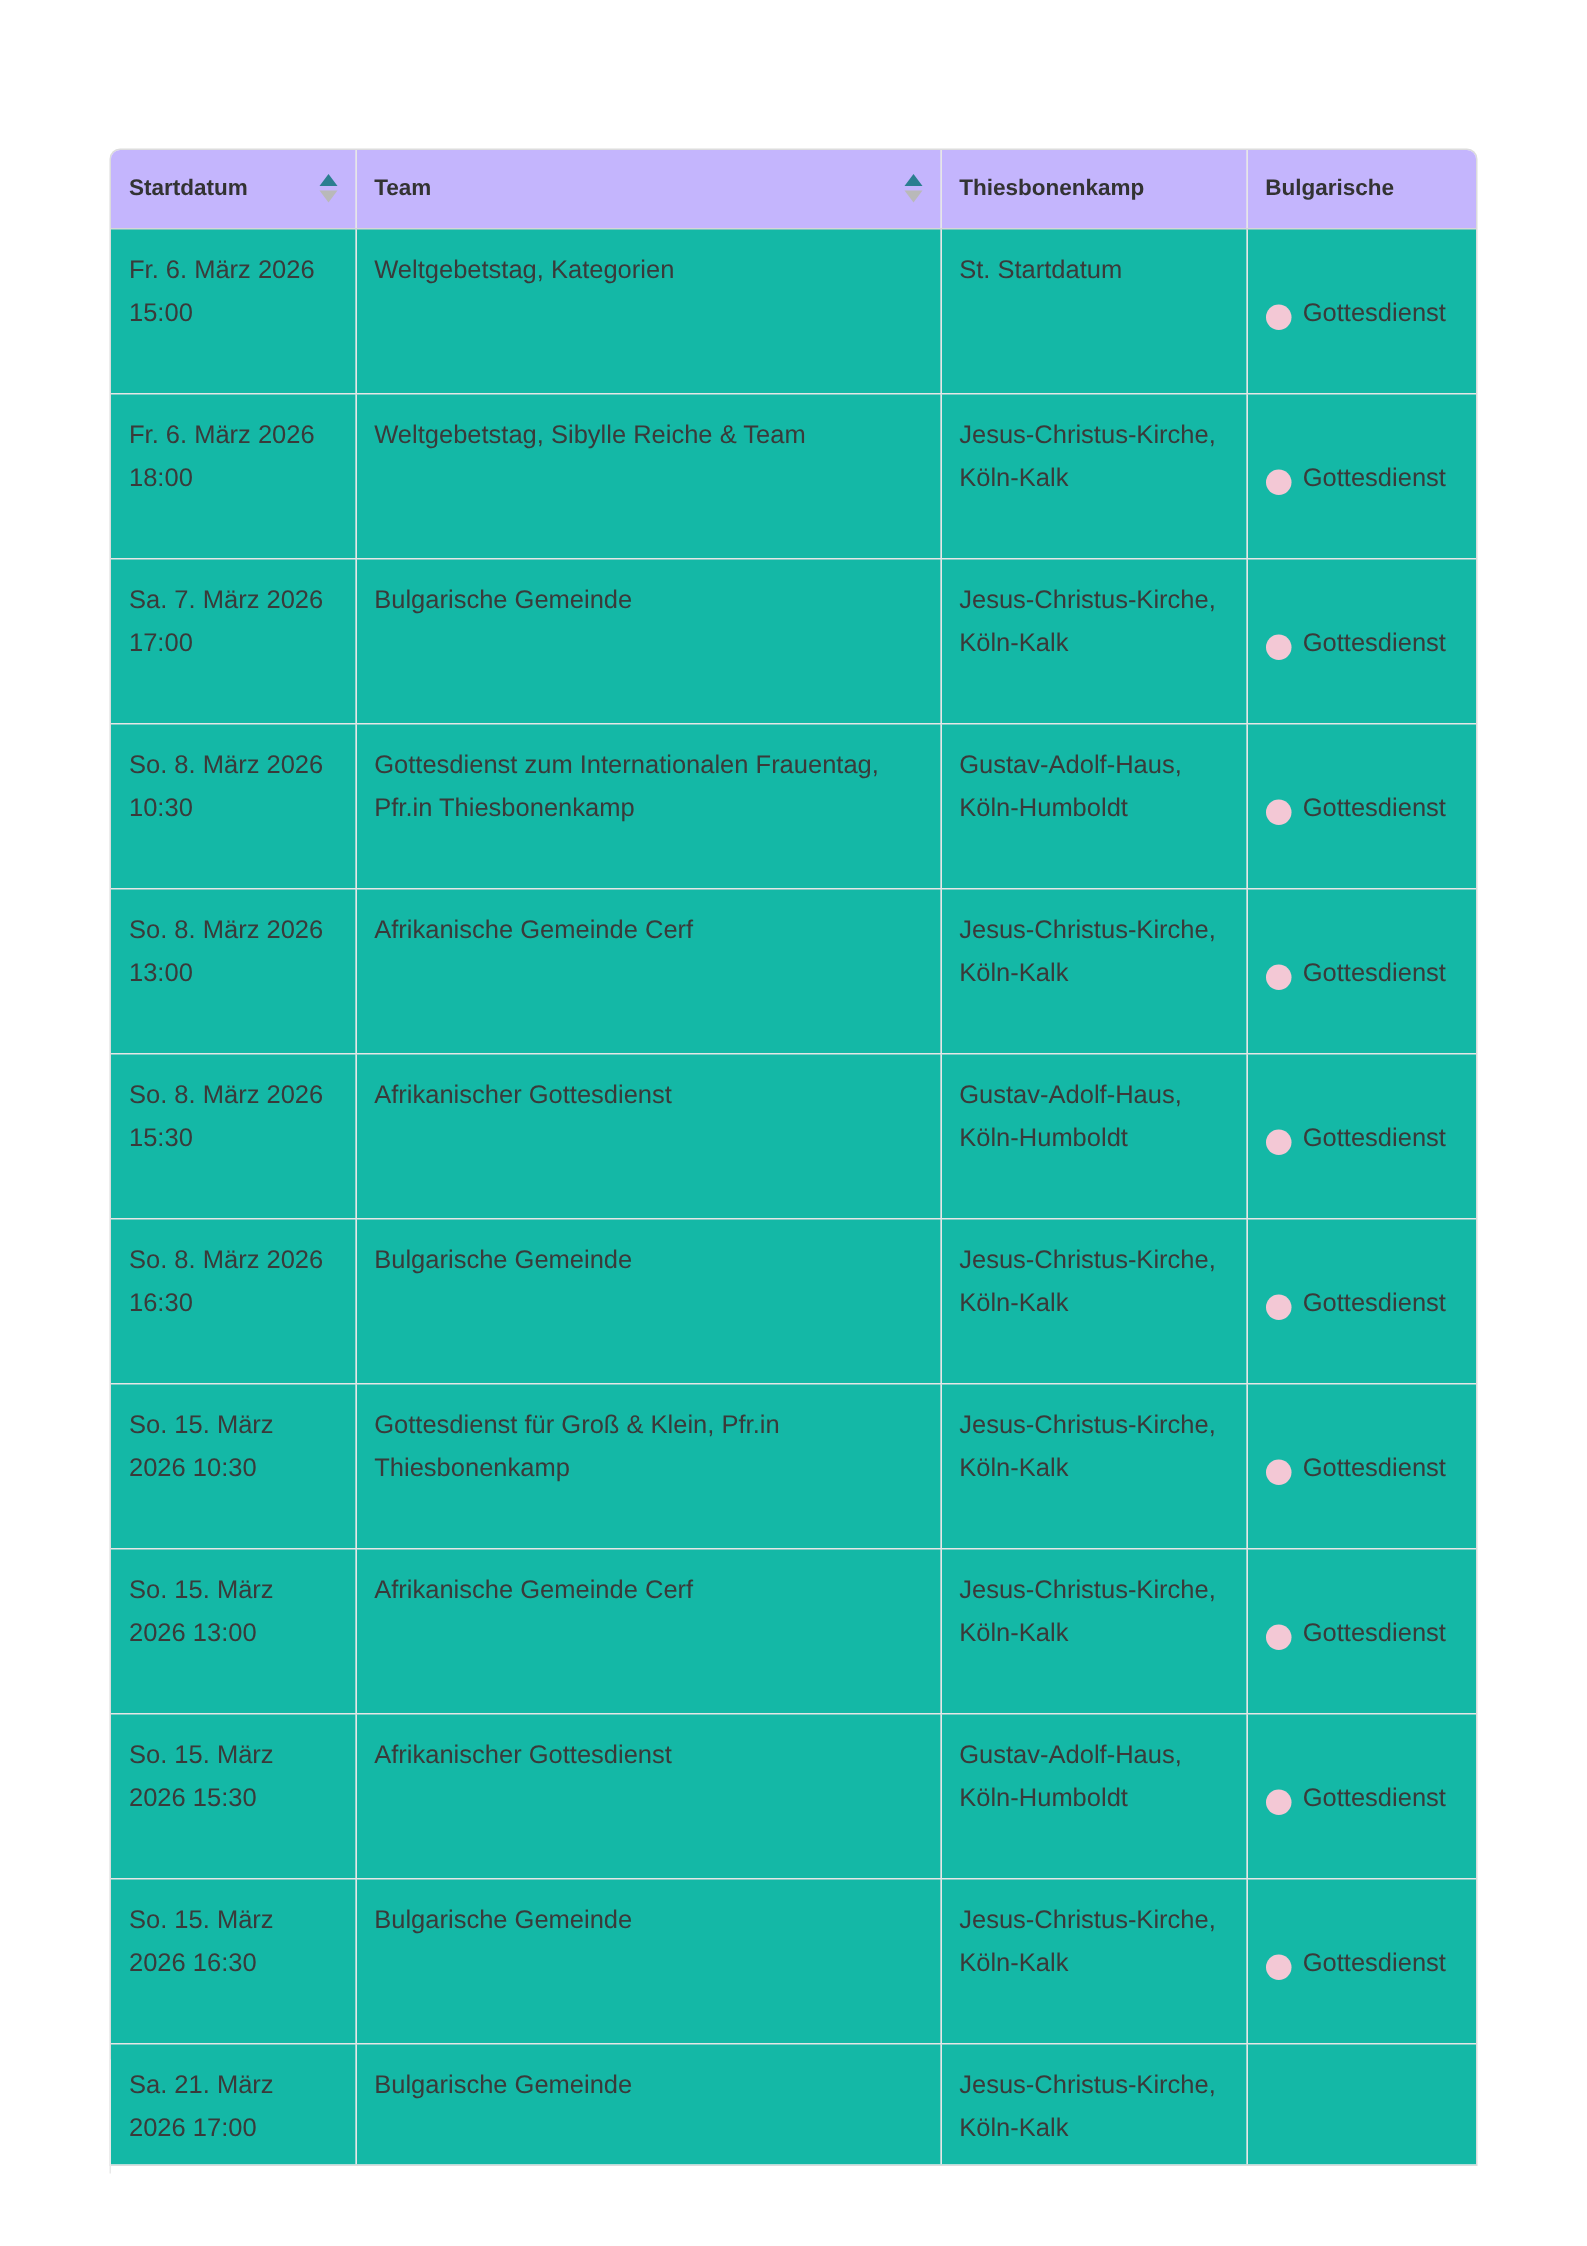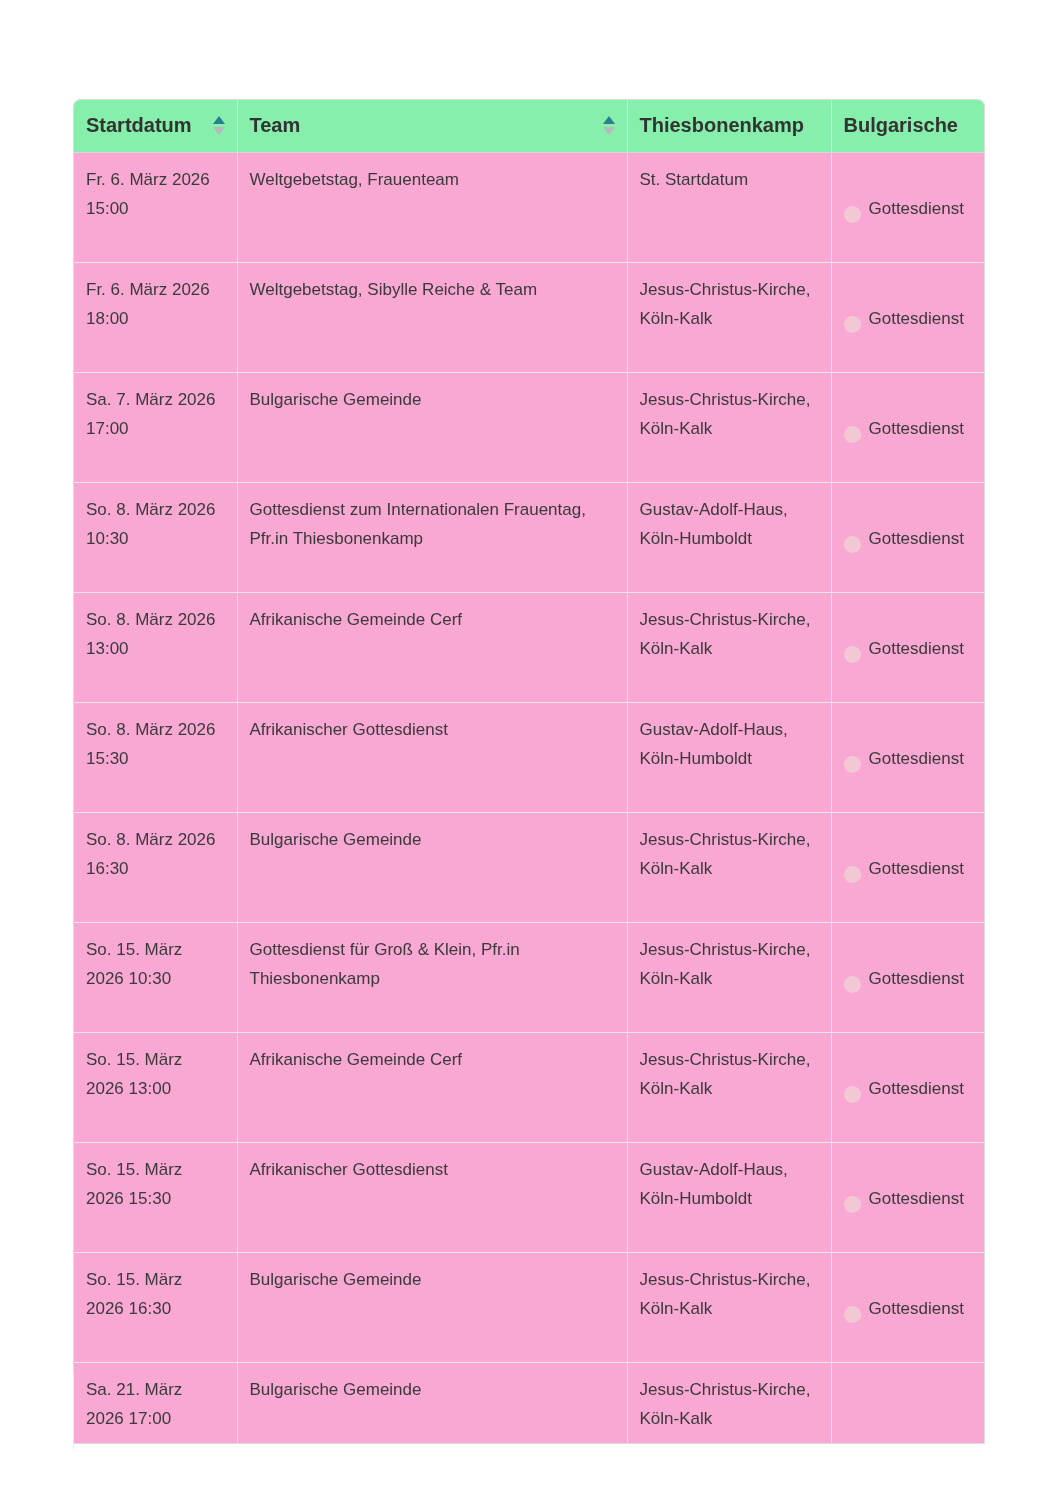--- a/index.html
+++ b/index.html
@@ -39,37 +39,37 @@
   col.c-start    { width: 163px; }
   col.c-title    { width: 390px; }
   col.c-location { width: 204px; }
   col.c-category { width: 155px; }
 
   th {
     height: 52px;
     padding: 0 12px;
     text-align: left;
     font-weight: 700;
-    font-size: 20px;
+    font-size: 15px;
     color: #333333;
     vertical-align: middle;
     border-bottom: 1px solid var(--border-dark);
-    background: #86efac;
+    background: #c4b5fd;
   }
   th:not(:last-child), td:not(:last-child) {
     border-right: 1px solid var(--border);
   }
   td {
     height: 81.4px;
     padding: 12px 12px 10px 12px;
     vertical-align: top;
     line-height: 29px;
     white-space: pre-line;
     border-bottom: 1px solid var(--border);
-    background: #f9a8d4;
+    background: #14b8a6;
   }
   tbody tr:last-child td { border-bottom: none; }
 
   .th-inner {
     display: flex;
     align-items: center;
     justify-content: space-between;
   }
   .sort-icon {
     display: inline-flex;
@@ -85,21 +85,21 @@
     border-right: 6px solid transparent;
     border-bottom: 8px solid var(--sort-asc);
   }
   .tri-down {
     width: 0; height: 0;
     border-left: 6px solid transparent;
     border-right: 6px solid transparent;
     border-top: 8px solid var(--sort-desc);
   }
 
-  .cat-cell-inner { display: flex; align-items: flex-end; }
+  .cat-cell-inner { display: flex; align-items: center; }
   .cat-dot {
     flex: 0 0 auto;
     width: 17px; height: 17px;
     border-radius: 50%;
     background: var(--dot);
     margin-top: 6px;
     margin-right: 8px;
   }
   .cat-label { white-space: pre-line; }
 
@@ -152,21 +152,21 @@
             <span class="th-inner">
               <span>Bulgarische</span>
             </span>
           </th>
         </tr>
       </thead>
       <tbody>
   <tr>
     <td>Fr. 6. März 2026
 15:00</td>
-    <td>Weltgebetstag, Frauenteam</td>
+    <td>Weltgebetstag, Kategorien</td>
     <td>St. Startdatum</td>
     <td>
       <span class="cat-cell-inner">
         <span class="cat-dot"></span>
         <span class="cat-label">Gottesdienst</span>
       </span>
     </td>
   </tr>
 
   <tr>

